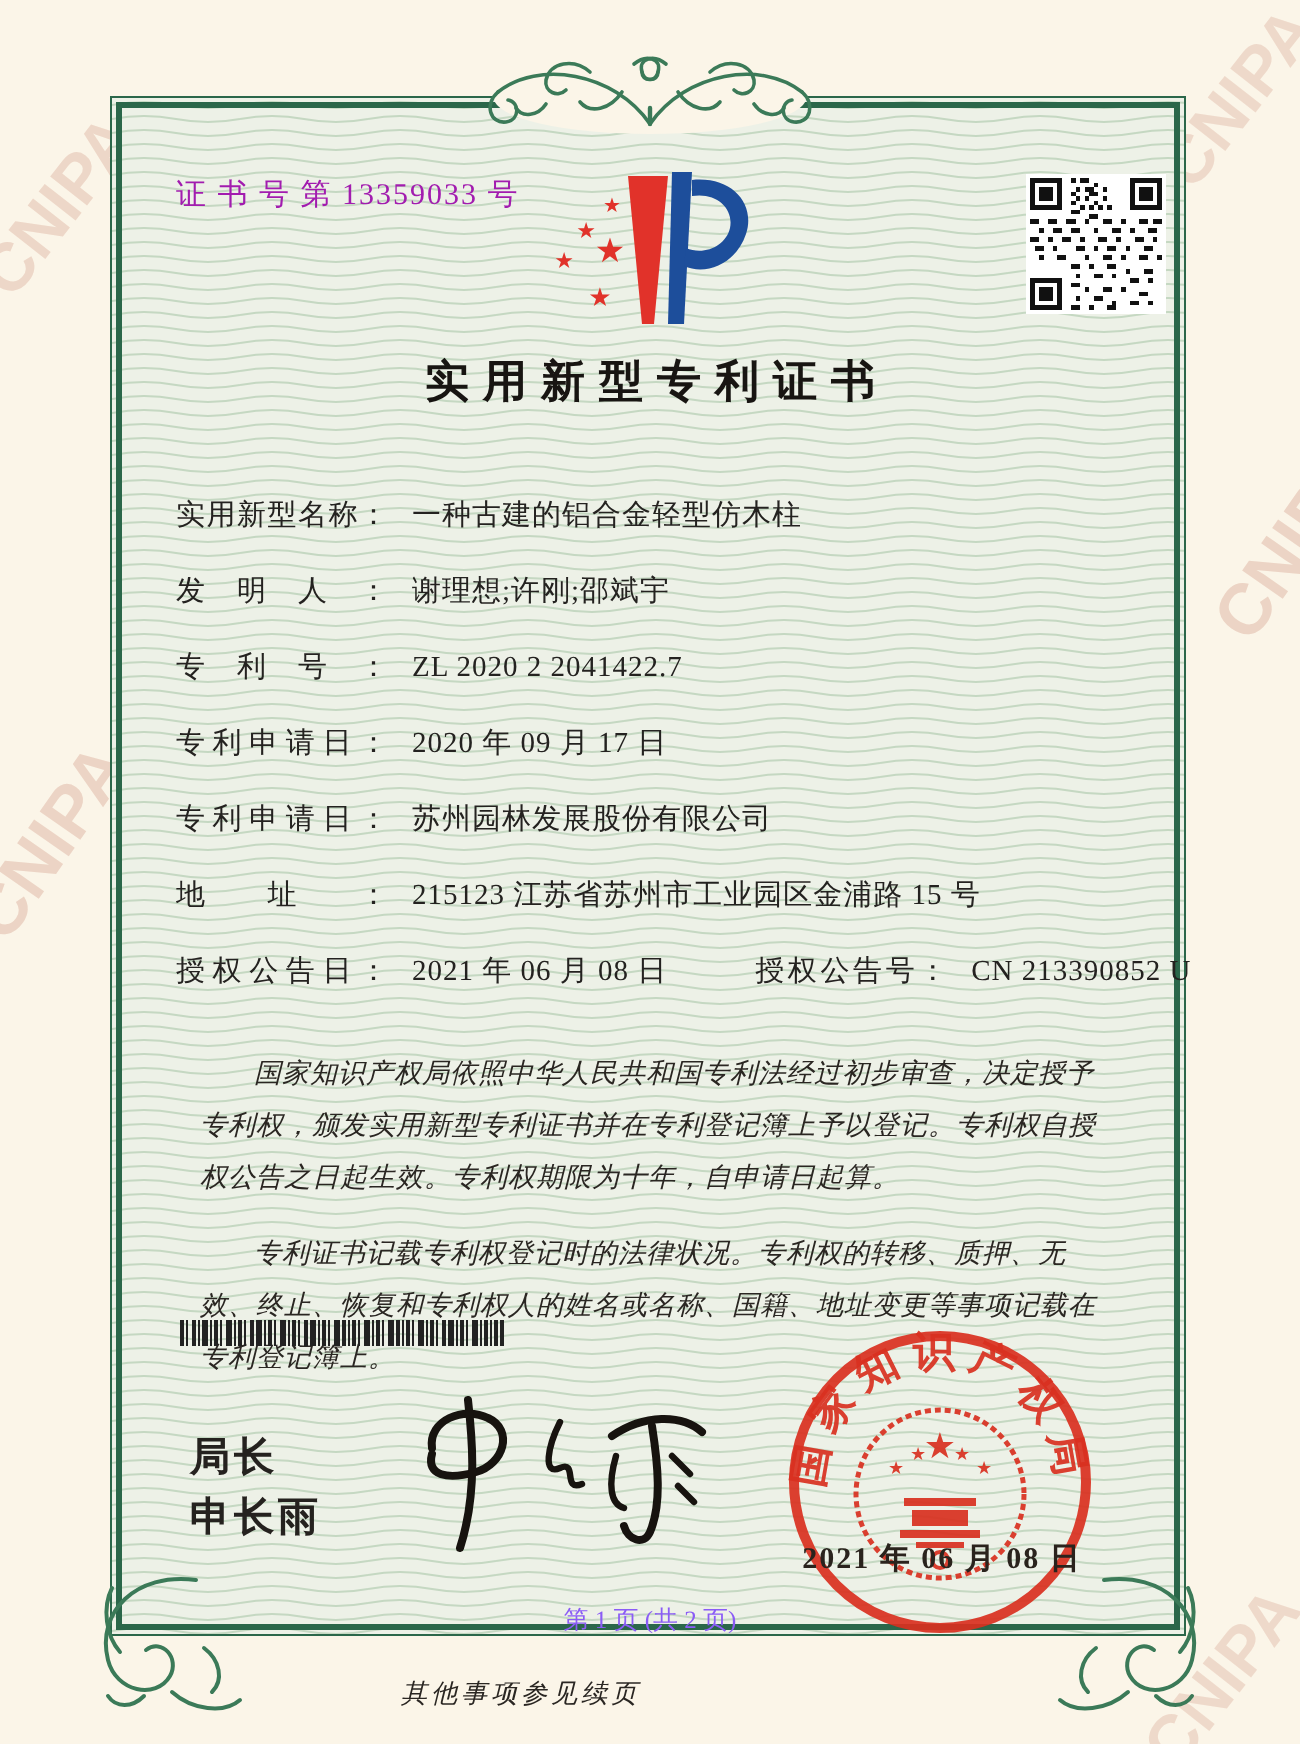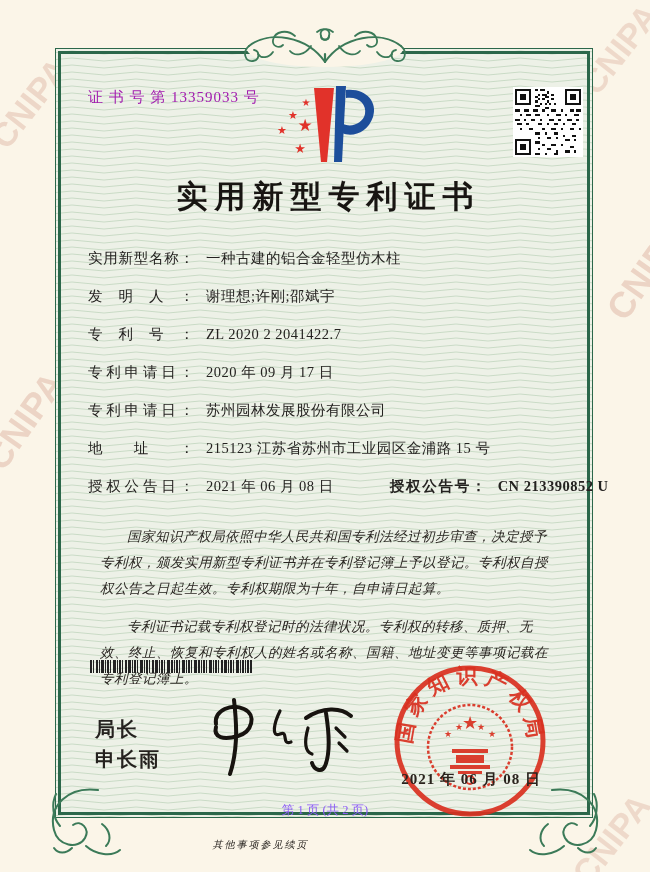--- a/index.html
+++ b/index.html
@@ -16,28 +16,28 @@
   
   .frame-outer{position:absolute;left:55px;top:48px;width:538px;height:770px;
                border:1px solid #2b674a;box-sizing:border-box;}
   .frame-inner{position:absolute;inset:2px;border:3px solid #2b674a;}
 
   .orn{position:absolute;}
 
   
   .certno{position:absolute;left:88px;top:88px;font-size:15px;color:#a21caf;letter-spacing:1px;}
   .title{position:absolute;left:0;top:176px;width:650px;text-align:center;
-         font-size:31px;font-weight:bold;color:#181512;letter-spacing:7px;text-indent:7px;}
+         font-size:22px;font-weight:bold;color:#181512;letter-spacing:7px;text-indent:7px;}
 
   .fields{position:absolute;left:88px;top:246px;width:490px;}
   .frow{height:38px;line-height:24px;font-size:14.5px;color:#242220;white-space:nowrap;}
   .flabel{display:inline-block;width:106px;text-align:justify;text-align-last:justify;
           vertical-align:top;}
   .fvalue{display:inline-block;margin-left:12px;letter-spacing:.5px;}
-  .fpair2{display:inline-block;margin-left:56px;font-weight:bold;}
+  .fpair2{display:inline-block;margin-left:44px;}
   .fpair2 .flabel{width:96px;}
   .fpair2 .fvalue{margin-left:12px;}
 
   .paras{position:absolute;left:88px;top:512px;width:480px;font-size:13.5px;
          line-height:1.92;color:#2a2622;font-style:italic;}
   .paras p{margin:12px;text-indent:2em;letter-spacing:.5px;}
 
   .barcode{position:absolute;left:90px;top:660px;width:162px;height:13px;}
 
   .signer{position:absolute;left:95px;top:714px;
@@ -45,21 +45,21 @@
           font-size:20px;font-weight:600;color:#25221f;line-height:30px;letter-spacing:2px;}
   .signature-svg{position:absolute;left:188px;top:694px;}
 
   .seal{position:absolute;left:392px;top:663px;width:156px;height:156px;}
   .seal-date{position:absolute;left:385px;top:770px;width:172px;text-align:center;
              font-size:15px;font-weight:bold;color:#2a231d;letter-spacing:1px;white-space:nowrap;}
 
   .pageno{position:absolute;left:0;top:802px;width:650px;text-align:center;
           font-size:12.5px;color:#8b5cf6;}
   .footnote{position:absolute;left:0;top:838px;width:521px;text-align:center;
-            font-size:10px;color:#2a2622;font-style:italic;letter-spacing:2px;}
+            font-size:13px;color:#2a2622;font-style:italic;letter-spacing:2px;}
 
   .qr{position:absolute;left:513px;top:87px;width:66px;height:66px;background:#fff;padding:2px;}
   .logo{position:absolute;left:266px;top:84px;width:116px;height:82px;}
 </style>
 </head>
 <body>
 
 <div id="page">
 
   <div class="wm" style="left:-22px;top:84px;font-size:34px;transform:rotate(-52deg);opacity:.55">CNIPA</div>

